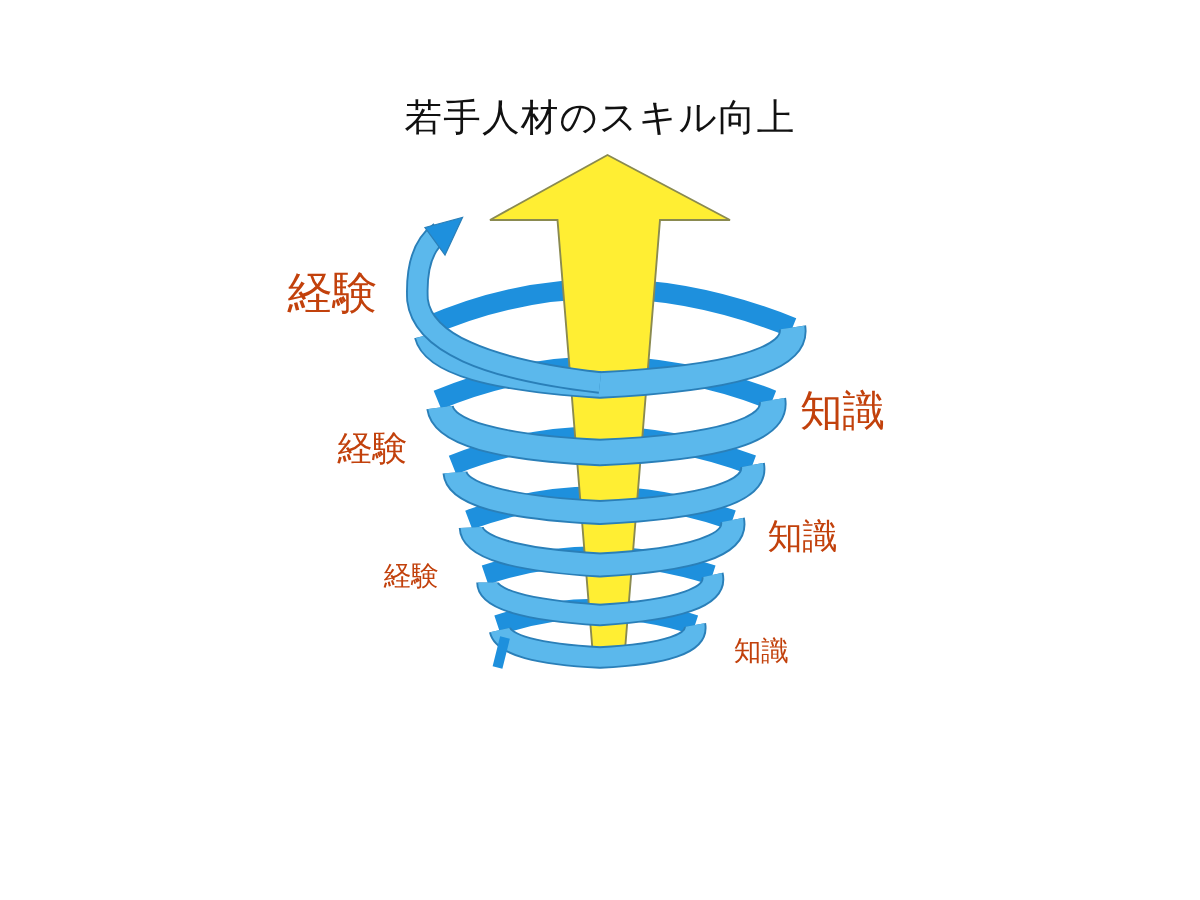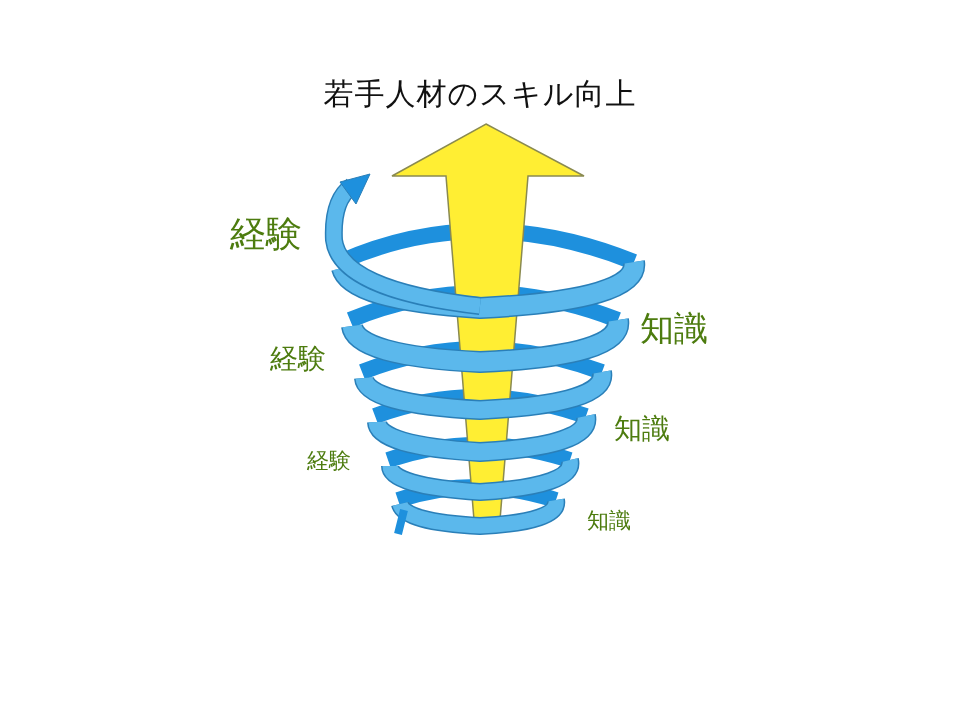--- a/index.html
+++ b/index.html
@@ -1,18 +1,18 @@
 <!DOCTYPE html>
 <html><head>
 <meta charset="utf-8">
 <style>
   html, body { margin:0; padding:0; background:#ffffff; }
   body { width:960px; height:720px; position:relative; overflow:hidden; font-family:"DejaVu Sans", sans-serif; }
   .title { position:absolute; left:0; width:960px; top:74px; text-align:center; font-size:30px; color:#111; letter-spacing:1px; }
-  .label { position:absolute; color:#4d7c0f; white-space:nowrap; }
+  .label { position:absolute; color:#c2410c; white-space:nowrap; }
   svg { position:absolute; left:0; top:0; }
 </style>
 </head>
 <body>
 
 <div class="title">若手人材のスキル向上</div>
 
 <svg width="960" height="720" viewBox="0 0 960 720">
 
   <g fill="none" stroke="#1E90DD" stroke-width="16">

